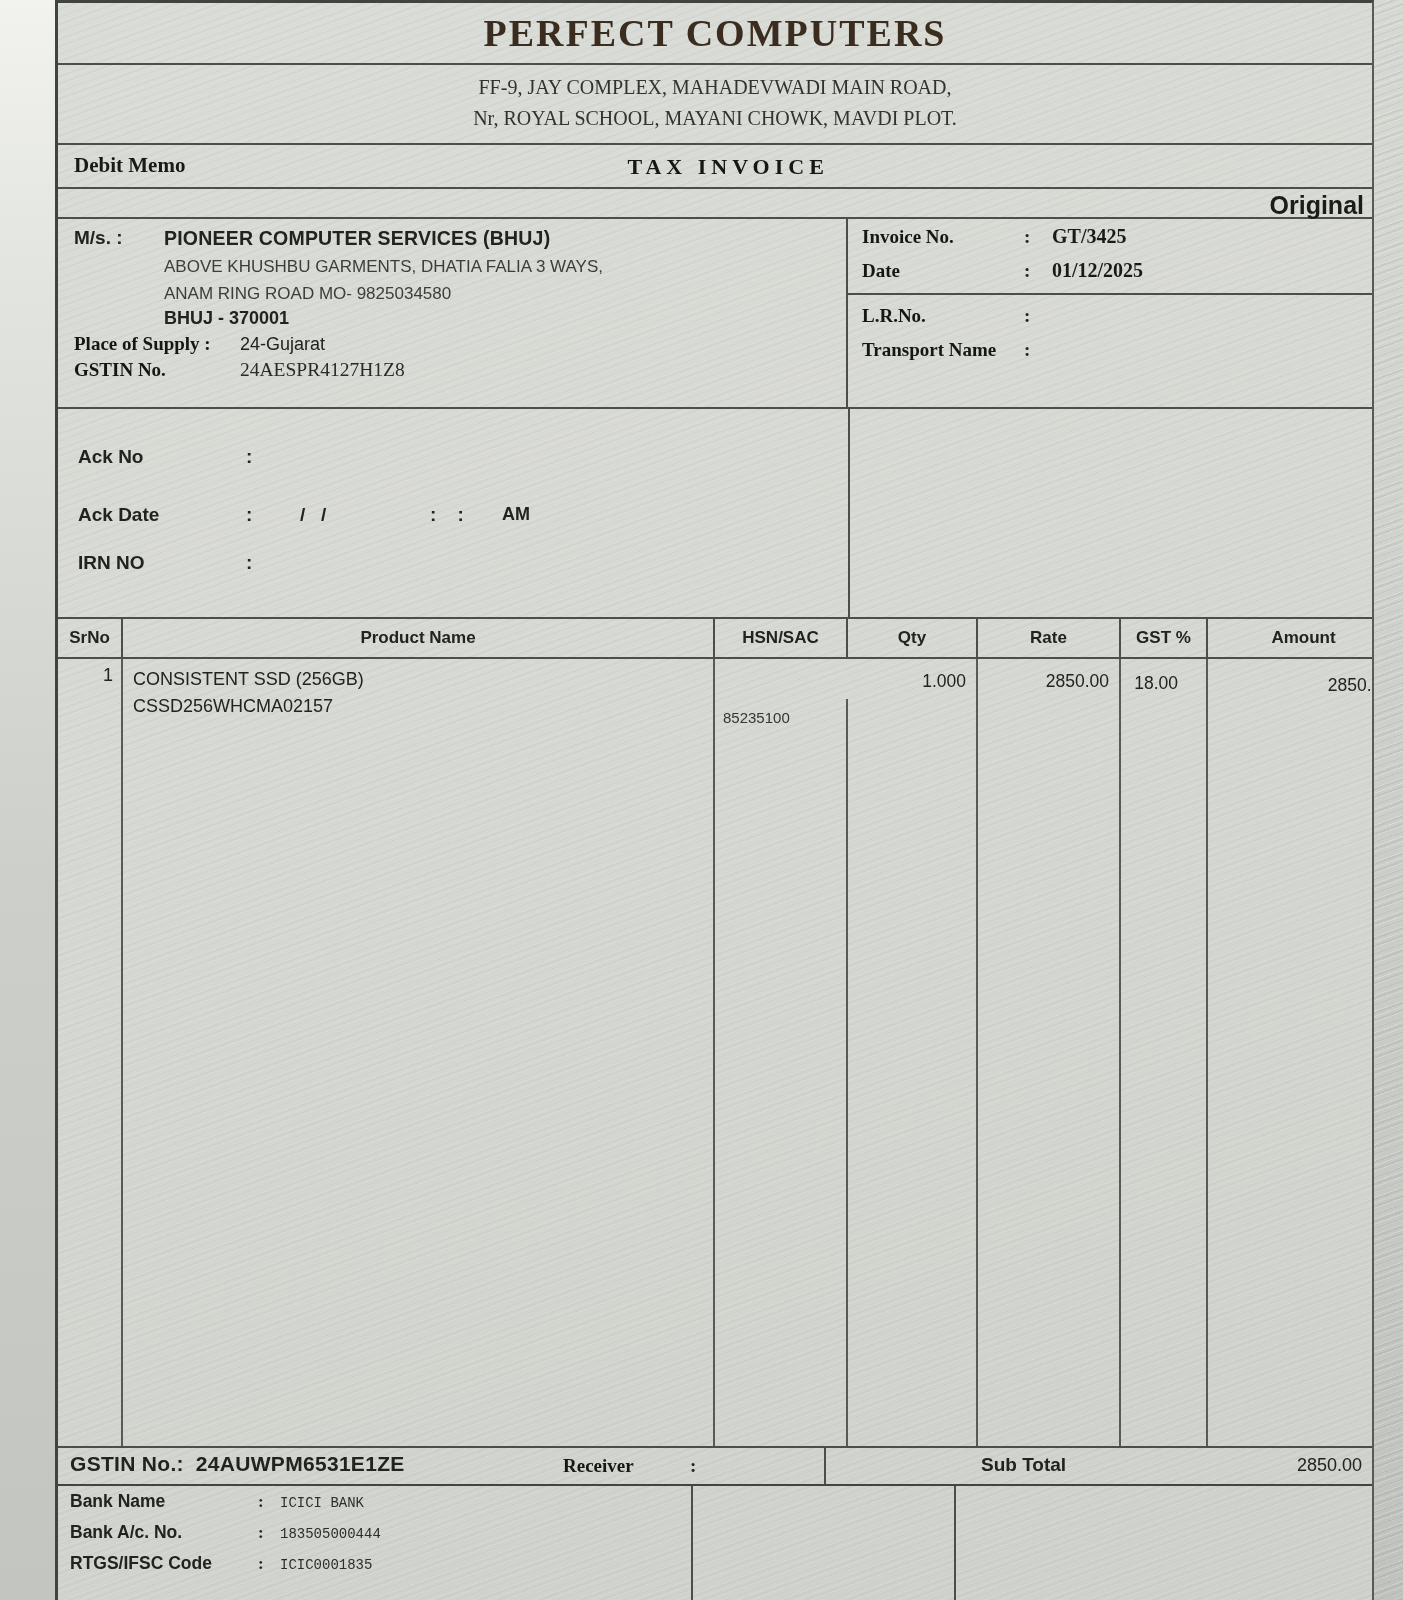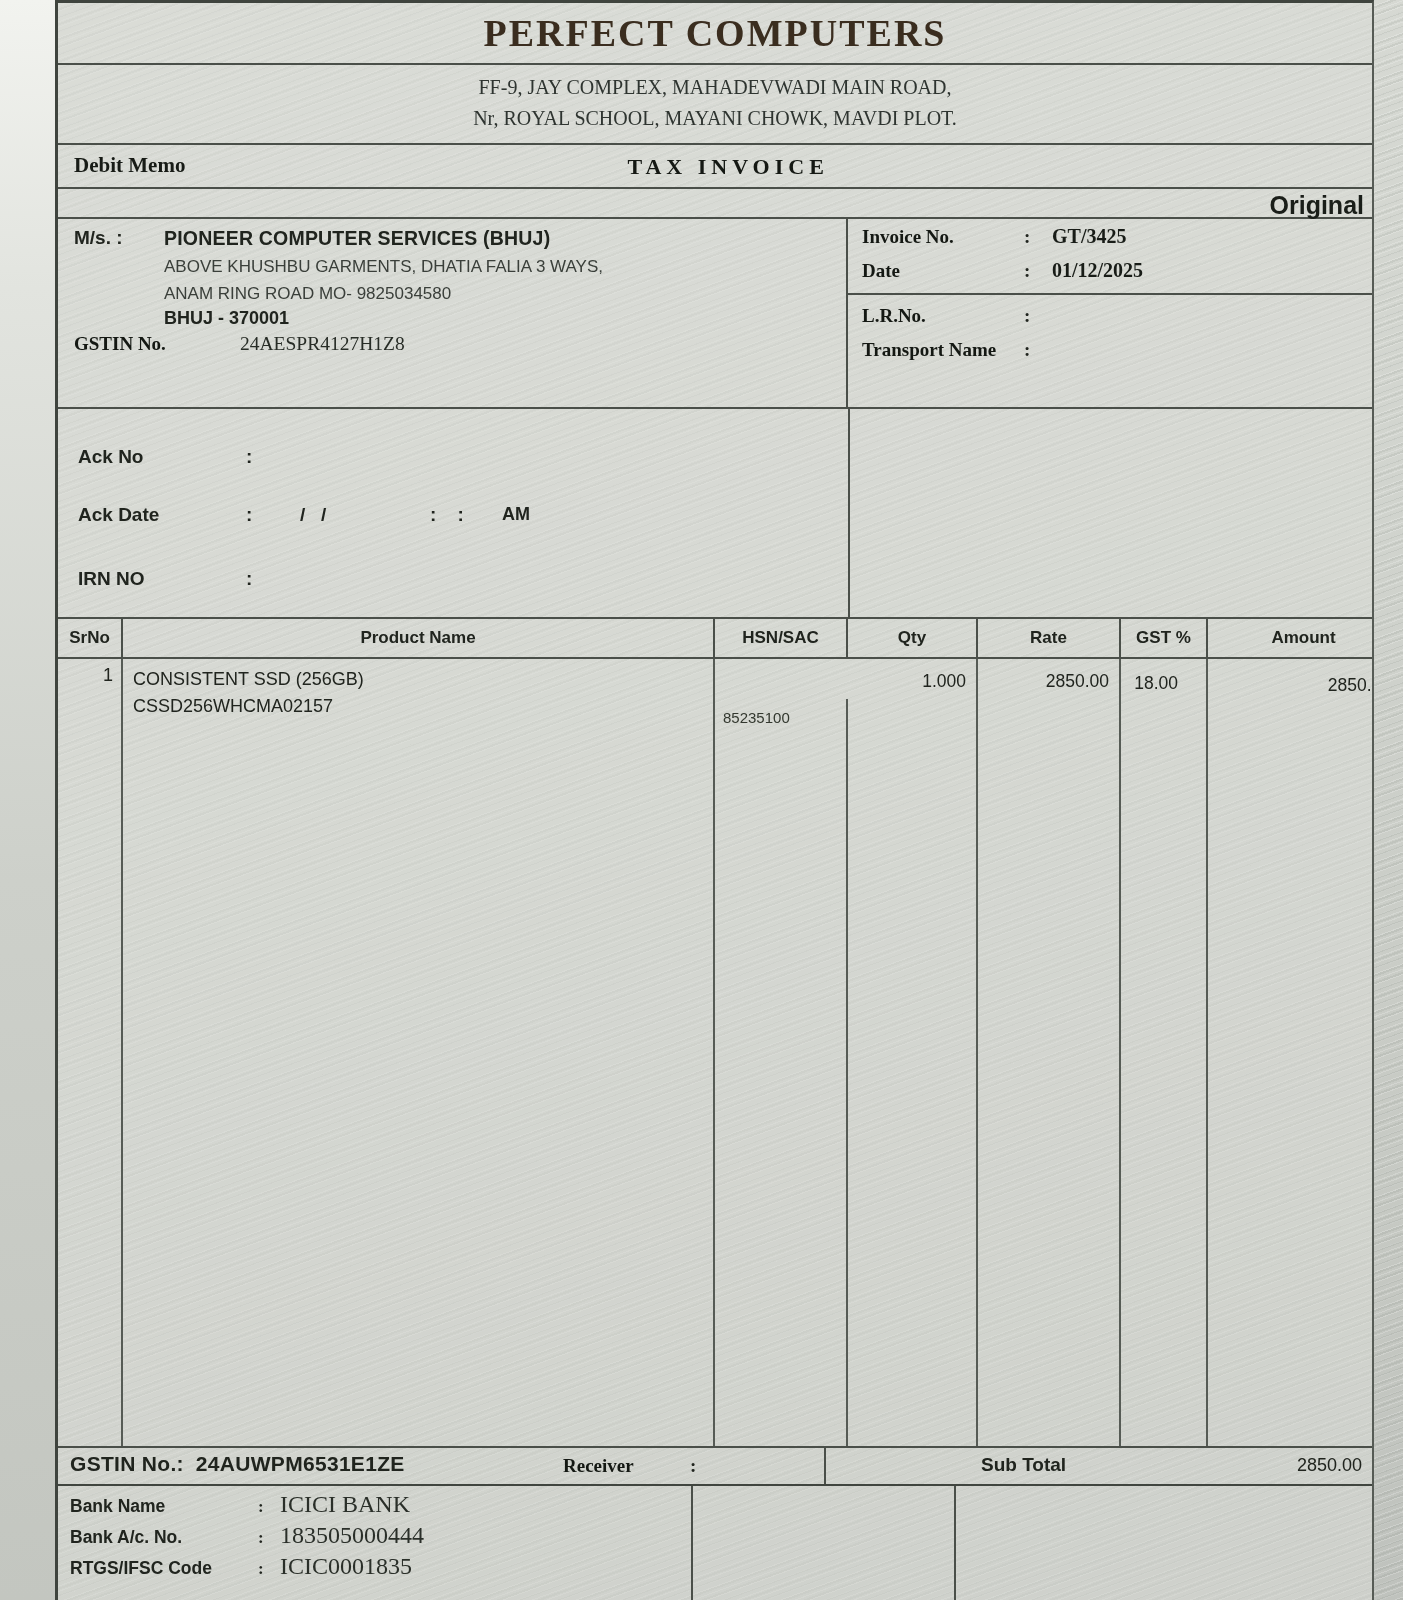--- a/index.html
+++ b/index.html
@@ -91,21 +91,21 @@
   .receiver-sep{position:absolute;left:632px;top:7px;font-family:"Liberation Serif",serif;font-weight:bold;font-size:19px;}
   .foot1-right{flex:1;position:relative;}
   .subtotal-lbl{position:absolute;left:155px;top:6px;font-weight:bold;font-size:19px;}
   .subtotal-val{position:absolute;right:10px;top:7px;font-size:18px;}
   .foot2{display:flex;height:135px;}
   .bank-box{width:635px;flex:none;box-sizing:border-box;border-right:2px solid #4a4f49;
     padding-top:5px;position:relative;}
   .bank-row{display:flex;align-items:baseline;height:31px;padding-left:12px;}
   .bank-row .lbl{width:188px;flex:none;font-weight:bold;font-size:17.5px;}
   .bank-row .sep{width:22px;flex:none;font-family:"Liberation Serif",serif;font-weight:bold;font-size:17px;}
-  .bank-row .val{font-family:Liberation Serif, serif;font-size:24px;color:#2a2f29;}
+  .bank-row .val{font-family:Liberation Mono, monospace;font-size:14px;color:#2a2f29;}
   .mid-box{width:263px;flex:none;box-sizing:border-box;border-right:2px solid #4a4f49;position:relative;}
   .right-box{flex:1;}
 </style>
 </head>
 <body>
 
 <div class="stage">
   <div class="left-strip"></div>
   <div class="page">
 
@@ -129,20 +129,24 @@
       <div class="meta-left">
         <div class="ms-row">
           <span class="ms-label">M/s. :</span>
           <span class="party-name">PIONEER COMPUTER SERVICES (BHUJ)</span>
         </div>
         <div class="party-addr">
           <div>ABOVE KHUSHBU GARMENTS, DHATIA FALIA 3 WAYS,</div>
           <div>ANAM RING ROAD MO- 9825034580</div>
         </div>
         <div class="party-city">BHUJ - 370001</div>
+        <div class="kv-row">
+          <span class="lbl">Place of Supply :</span>
+          <span class="pos-val">24-Gujarat</span>
+        </div>
         <div class="kv-row">
           <span class="lbl">GSTIN No.</span>
           <span class="gstin-val">24AESPR4127H1Z8</span>
         </div>
       </div>
       <div class="meta-right">
         <div class="inv-box">
           <div class="meta-kv">
             <span class="lbl">Invoice No.</span>
             <span class="sep">:</span>
@@ -175,21 +179,21 @@
         <span class="lbl">Ack No</span>
         <span class="sep">:</span>
       </div>
       <div class="ack-row" style="top:70px;">
         <span class="lbl">Ack Date</span>
         <span class="sep">:</span>
         <span class="ack-slash">/   /</span>
         <span class="ack-time">:    :</span>
         <span class="ack-am">AM</span>
       </div>
-      <div class="ack-row" style="top:134px;">
+      <div class="ack-row" style="top:118px;">
         <span class="lbl">IRN NO</span>
         <span class="sep">:</span>
       </div>
     </div>
 
     <div class="tbl-head">
       <div class="c1">SrNo</div>
       <div class="c2">Product Name</div>
       <div class="c3">HSN/SAC</div>
       <div class="c4">Qty</div>

